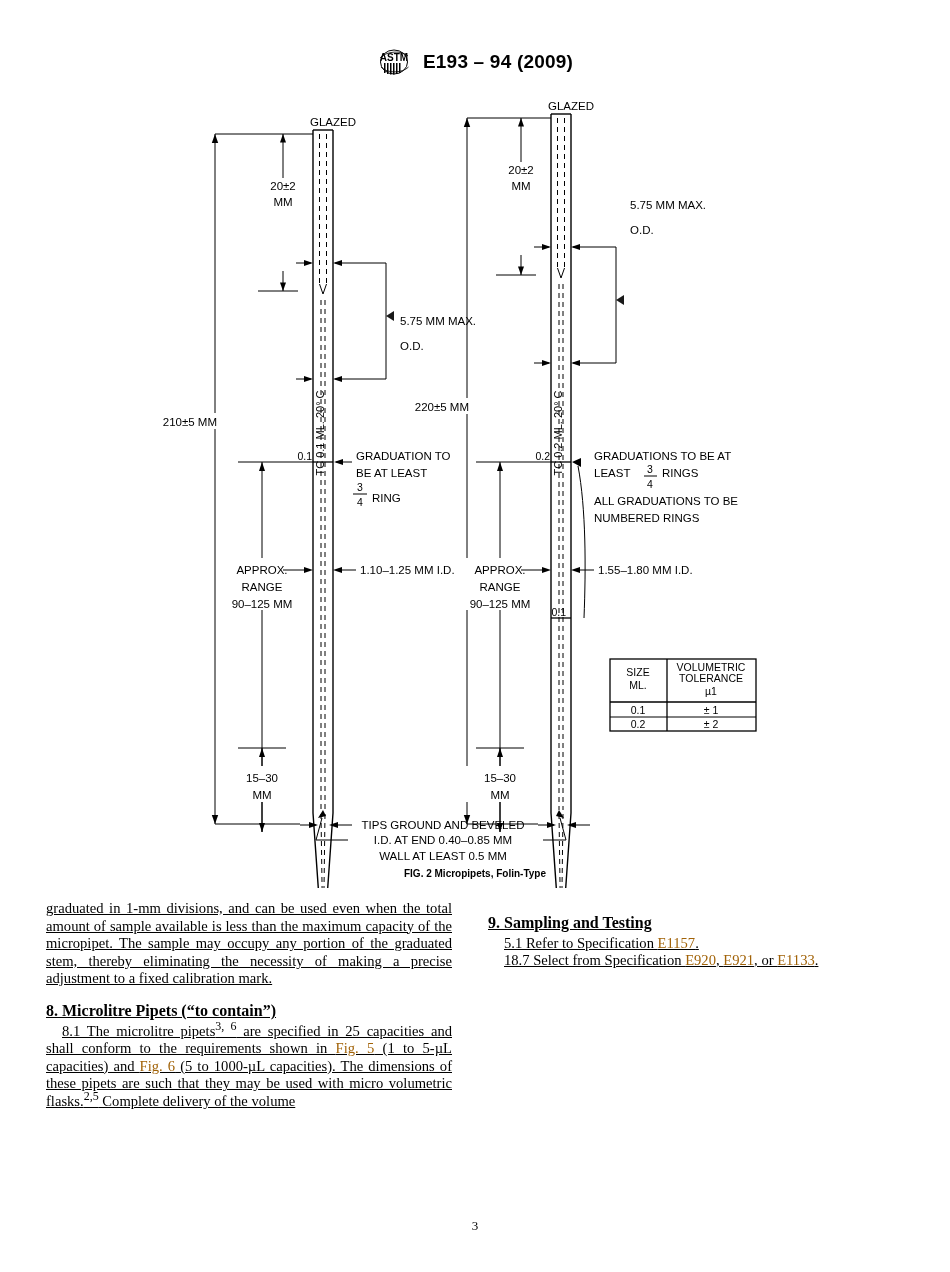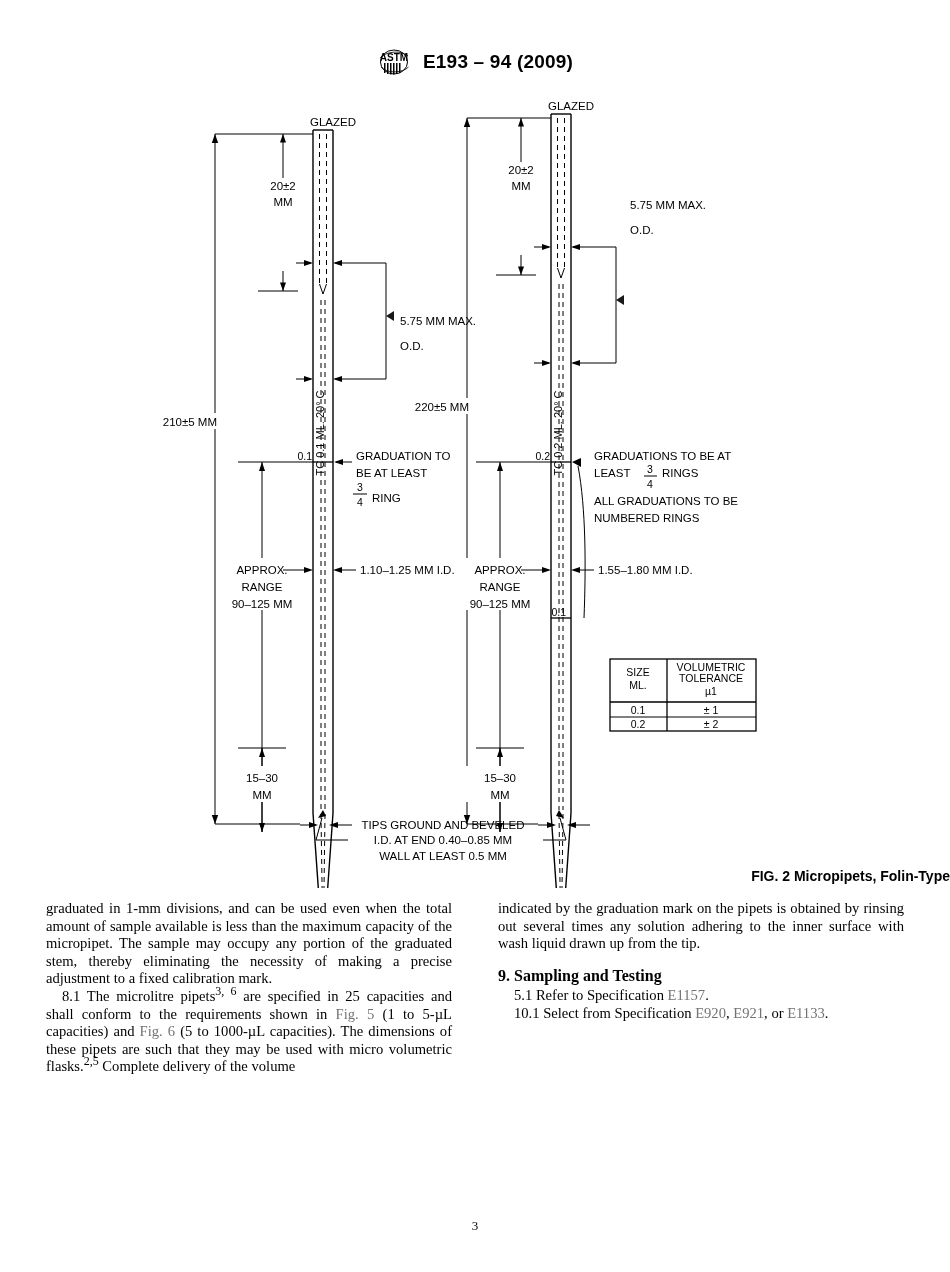--- a/index.html
+++ b/index.html
@@ -18,45 +18,45 @@
   }
   .astm-logo { width:34px; height:28px; display:block; }
   .std-desig {
     font-family:"Liberation Sans", sans-serif;
     font-weight:bold; font-size:19px; letter-spacing:0.2px;
   }
   
   .figure { position:absolute; top:88px; left:0; width:950px; height:800px; }
   .figure svg { display:block; }
   .fig-caption {
-    position:absolute; top:868px; left:0; width:950px; text-align:right;
+    position:absolute; top:868px; left:0; width:950px; text-align:center;
     font-family:"Liberation Sans", sans-serif;
-    font-weight:bold; font-size:14px;
+    font-weight:bold; font-size:10px;
   }
   
   .columns {
     position:absolute; top:900px; left:46px;
     width:858px; height:290px;
-    display:flex; gap:46px;
+    display:flex; gap:36px;text-decoration:underline;
   }
   .col { width:406px; }
   p.body {
     margin:0 0 0 0;
     font-size:14.6px; line-height:17.6px;
     text-align:justify;
     text-justify:inter-word;
     hyphens:none;
   }
   p.indent { text-indent:16px; }
   h3.sect {
     font-size:16px; line-height:17.6px;
     font-weight:bold;
     margin:14px 0 3px 0;
   }
-  .lnk { color:#737373; }
+  .lnk { color:#a16207; }
   sup { font-size:12px; vertical-align:super; line-height:0; }
   .pageno {
     position:absolute; top:1218px; left:0; width:950px;
     text-align:center; font-size:13px;
   }
   
   text { font-family:"Liberation Sans", sans-serif; fill:#000; }
   .dim { font-size:11.5px; }
   .dimS { font-size:10.5px; }
   .tbl { font-size:10.5px; }
@@ -301,25 +301,25 @@
 
 </svg>
 </div>
 
 <div class="fig-caption">FIG. 2  Micropipets, Folin-Type</div>
 
 <div class="columns">
 
   <div class="col">
     <p class="body">graduated in 1-mm divisions, and can be used even when the total amount of sample available is less than the maximum capacity of the micropipet. The sample may occupy any portion of the graduated stem, thereby eliminating the necessity of making a precise adjustment to a fixed calibration mark.</p>
+    <h3 class="sect">8. Microlitre Pipets (“to contain”)</h3>
     <p class="body indent"><span>8.1 The microlitre pipets</span><sup>3, 6</sup><span> are specified in 25 capacities and shall conform to the requirements shown in </span><span class="lnk">Fig. 5</span><span> (1 to 5-µL capacities) and </span><span class="lnk">Fig. 6</span><span> (5 to 1000-µL capacities). The dimensions of these pipets are such that they may be used with micro volumetric flasks.</span><sup>2,5</sup><span> Complete delivery of the volume</span></p>
   </div>
 
   <div class="col">
-    <p class="body">indicated by the graduation mark on the pipets is obtained by rinsing out several times any solution adhering to the inner surface with wash liquid drawn up from the tip.</p>
     <h3 class="sect">9. Sampling and Testing</h3>
     <p class="body indent"><span>5.1  Refer to Specification </span><span class="lnk">E1157</span><span>.</span></p>
-    <p class="body indent"><span>10.1  Select from Specification </span><span class="lnk">E920</span><span>, </span><span class="lnk">E921</span><span>, or </span><span class="lnk">E1133</span><span>.</span></p>
+    <p class="body indent"><span>18.7  Select from Specification </span><span class="lnk">E920</span><span>, </span><span class="lnk">E921</span><span>, or </span><span class="lnk">E1133</span><span>.</span></p>
   </div>
 
 </div>
 
 <div class="pageno">3</div>
 
 </body></html>

